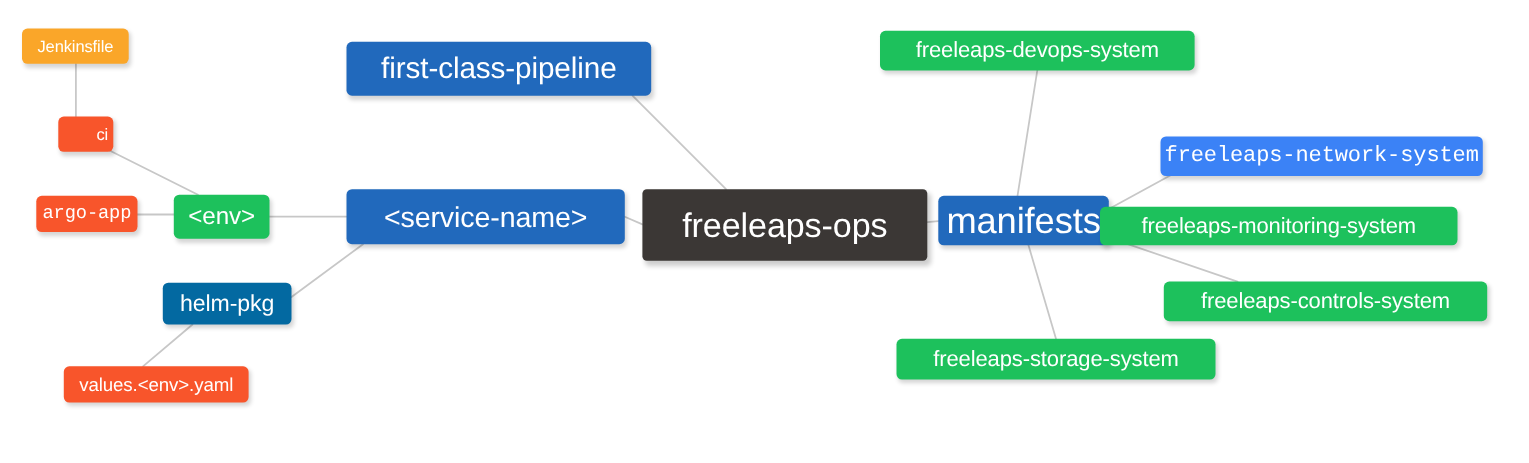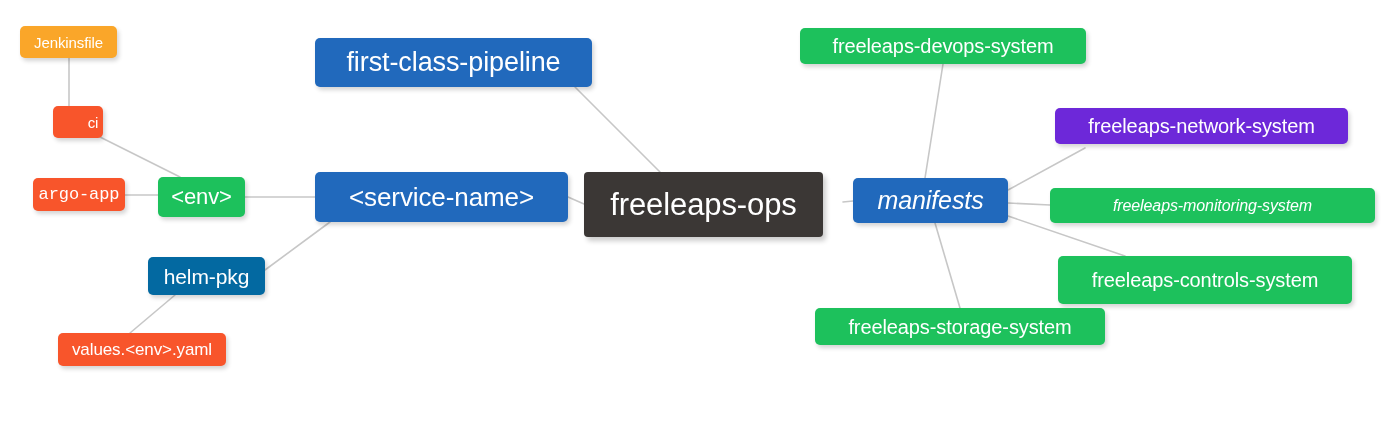--- a/index.html
+++ b/index.html
@@ -61,29 +61,29 @@
       <path d="M 158 195 L 125 195" stroke="#c7c7c7" stroke-width="1.6" fill="none" stroke-linecap="round"></path>
       <path d="M 69 106 L 69 58" stroke="#c7c7c7" stroke-width="1.6" fill="none" stroke-linecap="round"></path>
       <path d="M 175 295 L 130 333" stroke="#c7c7c7" stroke-width="1.6" fill="none" stroke-linecap="round"></path>
       <path d="M 925 178 L 943 64" stroke="#c7c7c7" stroke-width="1.6" fill="none" stroke-linecap="round"></path>
       <path d="M 1008 190 L 1085 148" stroke="#c7c7c7" stroke-width="1.6" fill="none" stroke-linecap="round"></path>
       <path d="M 1008 203 L 1050 205" stroke="#c7c7c7" stroke-width="1.6" fill="none" stroke-linecap="round"></path>
       <path d="M 1008 216 L 1125 256" stroke="#c7c7c7" stroke-width="1.6" fill="none" stroke-linecap="round"></path>
       <path d="M 935 223 L 960 308" stroke="#c7c7c7" stroke-width="1.6" fill="none" stroke-linecap="round"></path>
     </svg>
   <div id="node-layer">
-      <div class="node root" style="left: 584px; top: 172px; width: 239px; height: 65px; background: rgb(59, 55, 53); font-size: 31px;">freeleaps-ops</div>
+      <div class="node root" style="left: 584px; top: 172px; width: 259px; height: 65px; background: rgb(59, 55, 53); font-size: 31px;">freeleaps-ops</div>
       <div class="node" style="left: 315px; top: 172px; width: 253px; height: 50px; background: rgb(33, 105, 188); font-size: 26px;">&lt;service-name&gt;</div>
       <div class="node" style="left: 315px; top: 38px; width: 277px; height: 49px; background: rgb(33, 105, 188); font-size: 27px;">first-class-pipeline</div>
-      <div class="node" style="left: 853px; top: 178px; width: 155px; height: 45px; background: rgb(33, 105, 188); font-size: 25px; font-style: italic;">manifests</div>
+      <div class="node" style="left: 853px; top: 178px; width: 155px; height: 45px; background: rgb(33, 105, 188); font-size: 33px;">manifests</div>
       <div class="node" style="left: 158px; top: 177px; width: 87px; height: 40px; background: rgb(29, 193, 92); font-size: 22px;">&lt;env&gt;</div>
       <div class="node" style="left: 148px; top: 257px; width: 117px; height: 38px; background: #0369a1; font-size: 21px;">helm-pkg</div>
       <div class="node" style="left: 53px; top: 106px; width: 33px; height: 32px; background: rgb(248, 85, 43); font-size: 15px; padding-left: 40px;">ci</div>
       <div class="node" style="left: 20px; top: 26px; width: 97px; height: 32px; background: rgb(250, 166, 41); font-size: 15px;">Jenkinsfile</div>
       <div class="node" style="left: 33px; top: 178px; width: 92px; height: 33px; background: rgb(248, 85, 43); font-size: 17px; font-family: Liberation Mono, monospace;">argo-app</div>
       <div class="node" style="left: 10px; top: 333px; width: 168px; height: 33px; background: rgb(248, 85, 43); font-size: 17px; margin-left: 48px;">values.&lt;env&gt;.yaml</div>
       <div class="node" style="left: 800px; top: 28px; width: 286px; height: 36px; background: rgb(29, 193, 92); font-size: 20px;">freeleaps-devops-system</div>
-      <div class="node" style="left: 1055px; top: 108px; width: 293px; height: 36px; background: #6d28d9; font-size: 20px;">freeleaps-network-system</div>
-      <div class="node" style="left: 1050px; top: 188px; width: 325px; height: 35px; background: rgb(29, 193, 92); font-size: 16px; font-style: italic;">freeleaps-monitoring-system</div>
-      <div class="node" style="left: 1058px; top: 256px; width: 294px; height: 48px; background: rgb(29, 193, 92); font-size: 20px;">freeleaps-controls-system</div>
+      <div class="node" style="left: 1055px; top: 124px; width: 293px; height: 36px; background: #3b82f6; font-size: 20px; font-family: Liberation Mono, monospace;">freeleaps-network-system</div>
+      <div class="node" style="left: 1000px; top: 188px; width: 325px; height: 35px; background: rgb(29, 193, 92); font-size: 20px;">freeleaps-monitoring-system</div>
+      <div class="node" style="left: 1058px; top: 256px; width: 294px; height: 36px; background: rgb(29, 193, 92); font-size: 20px;">freeleaps-controls-system</div>
       <div class="node" style="left: 815px; top: 308px; width: 290px; height: 37px; background: rgb(29, 193, 92); font-size: 20px;">freeleaps-storage-system</div>
     </div>
 </div>
 
 </body></html>

